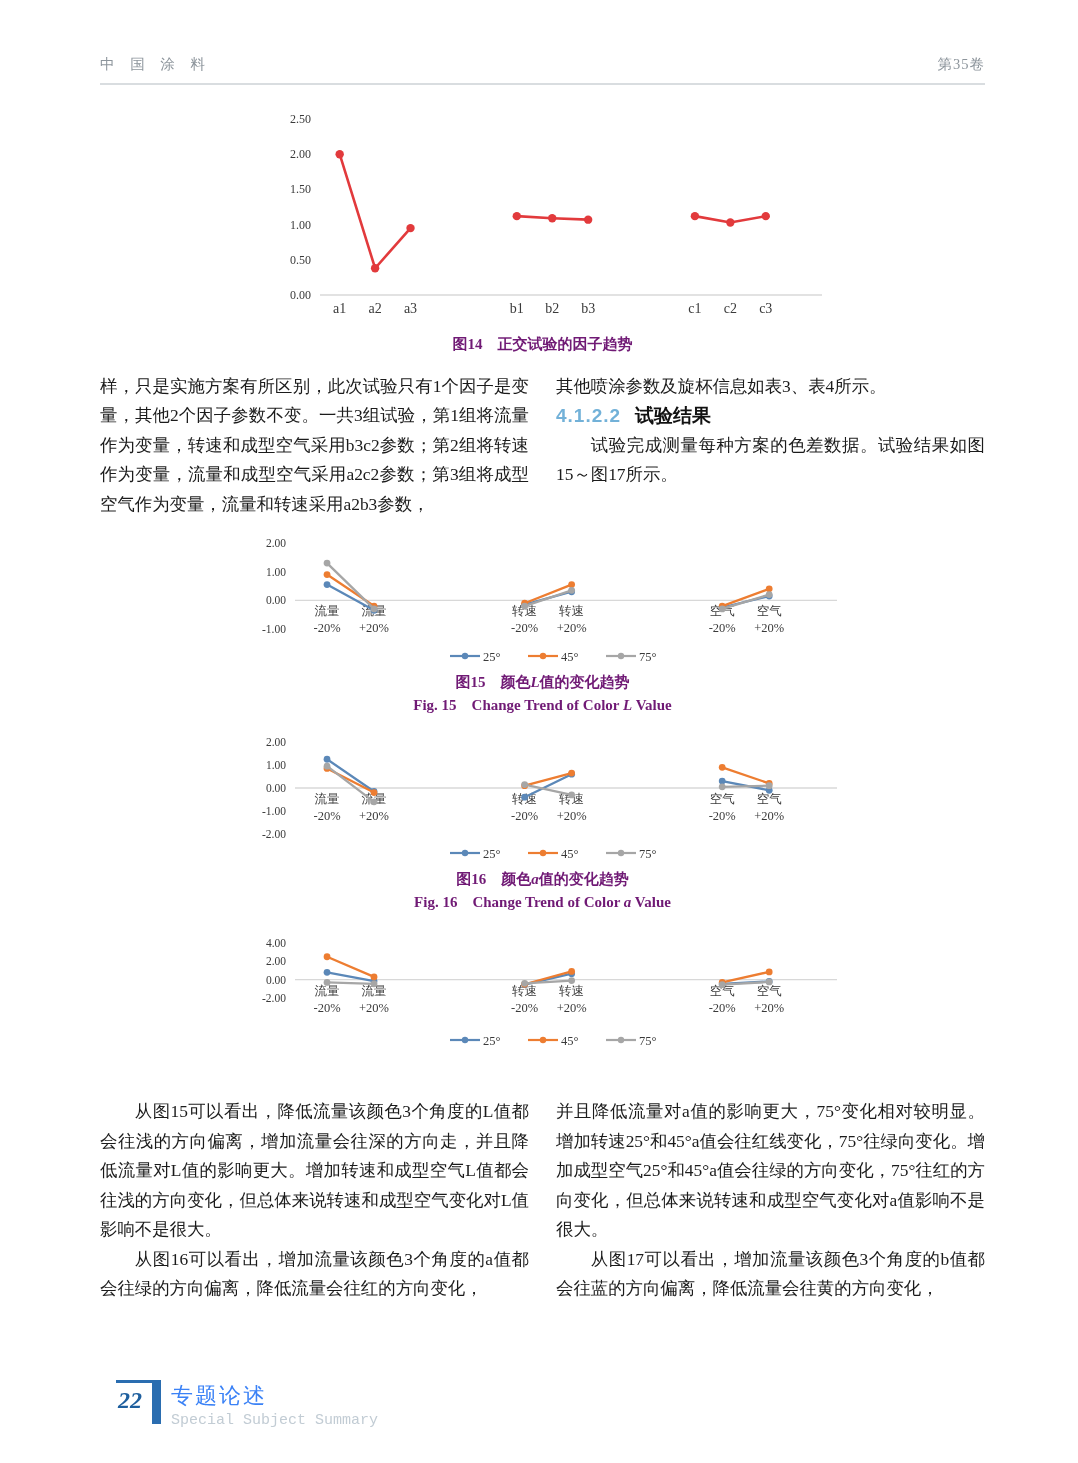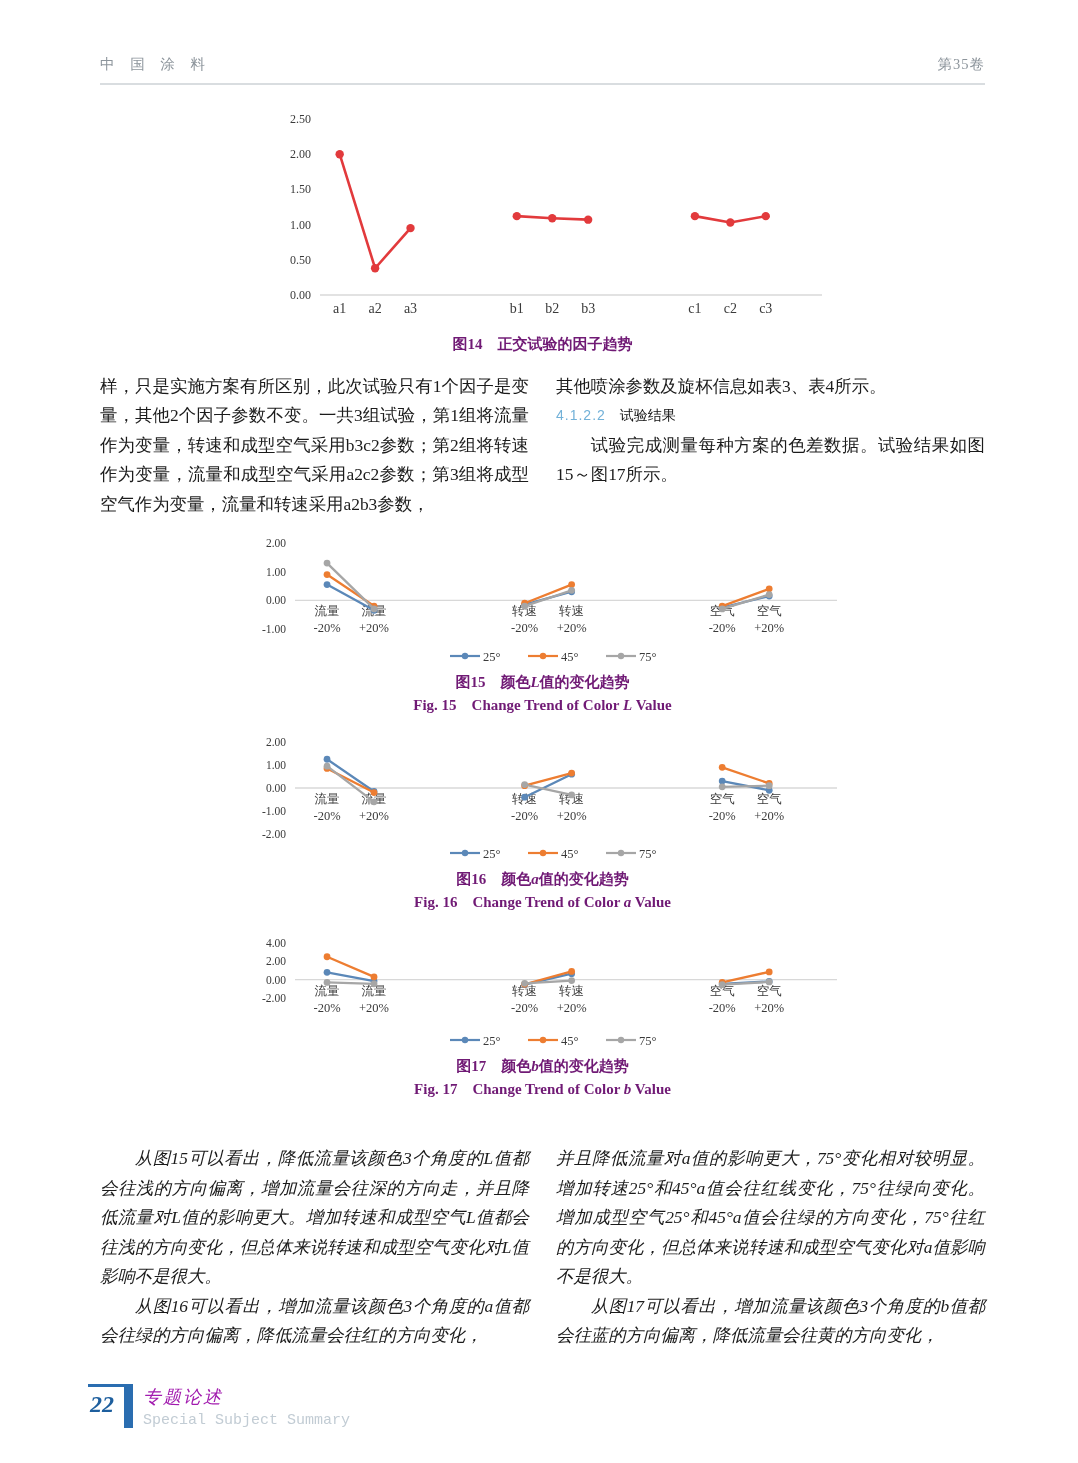--- a/index.html
+++ b/index.html
@@ -21,32 +21,32 @@
   .fig17{margin-top:22px;}
   figcaption{font-weight:bold;font-size:15px;line-height:1.5;color:#701a75;margin-top:2px;}
   figcaption .cap-line{display:block;}
   figcaption i{font-family:"Liberation Serif",serif;}
   svg text{font-family:"Liberation Serif", serif;}
   
   .two-col{display:flex;gap:27px;margin-top:16px;font-size:17.4px;line-height:29.5px;text-align:justify;color:#1b1b1b;justify-content:center;}
   .two-col .col{flex:1;min-width:0;}
   .two-col p{margin:0;}
   p.ind{text-indent:2em;}
-  .sec-h{margin:0;font-size:14px;line-height:29.5px;font-weight:normal;}
+  .sec-h{margin:0;font-size:19px;line-height:29.5px;font-weight:bold;}
   .sec-h .num{color:#72b1d8;font-family:"Liberation Sans",sans-serif;letter-spacing:1px;margin-right:14px;}
   .sec-h .ttl{color:#111;}
-  .btm{margin-top:44px;font-style:italic;}
+  .btm{margin-top:44px;}
   
-  .ftr{position:absolute;left:88px;bottom:34px;display:flex;align-items:flex-start;}
+  .ftr{position:absolute;left:116px;bottom:34px;display:flex;align-items:flex-start;}
   .pn-box{display:flex;align-items:flex-start;}
   .pagenum{border-top:3px solid #2a6db0;font-style:italic;font-weight:bold;
            font-size:24px;color:#1e5f9e;padding:3px 10px 0 2px;line-height:1.2;}
   .vbar{width:9px;height:44px;background:#2a6db0;margin-right:10px;}
   .sect{padding-top:3px;}
-  .sec-cn{color:#a21caf;font-size:18px;letter-spacing:2px;line-height:1.2;font-style:italic;}
+  .sec-cn{color:#3b82f6;font-size:22px;letter-spacing:2px;line-height:1.2;}
   .sec-en{color:#c2ccd4;font-size:15px;font-family:Liberation Mono, monospace;margin-top:3px;}
 </style>
 </head>
 <body>
 
 <div class="page">
 
   <header class="hdr">
     <span class="journal">中 国 涂 料</span>
     <span class="vol">第35卷</span>
@@ -275,24 +275,20 @@
         <line x1="207" y1="105" x2="237" y2="105" stroke="#5b88b8" stroke-width="2.2"></line>
         <circle cx="222" cy="105" r="3.2" fill="#5b88b8"></circle>
         <text x="240" y="109.5" font-size="12.5" fill="#3a3a3a">25°</text>
         <line x1="285" y1="105" x2="315" y2="105" stroke="#ed7d31" stroke-width="2.2"></line>
         <circle cx="300" cy="105" r="3.2" fill="#ed7d31"></circle>
         <text x="318" y="109.5" font-size="12.5" fill="#3a3a3a">45°</text>
         <line x1="363" y1="105" x2="393" y2="105" stroke="#a6a6a6" stroke-width="2.2"></line>
         <circle cx="378" cy="105" r="3.2" fill="#a6a6a6"></circle>
         <text x="396" y="109.5" font-size="12.5" fill="#3a3a3a">75°</text>
       </svg>
-    <figcaption>
-      <span class="cap-line"><span>图17　颜色</span><i>b</i><span>值的变化趋势</span></span>
-      <span class="cap-line"><span>Fig. 17　Change Trend of Color </span><i>b</i><span> Value</span></span>
-    </figcaption>
   </figure>
 
   <section class="two-col btm">
     <div class="col">
       <p class="ind">从图15可以看出，降低流量该颜色3个角度的L值都会往浅的方向偏离，增加流量会往深的方向走，并且降低流量对L值的影响更大。增加转速和成型空气L值都会往浅的方向变化，但总体来说转速和成型空气变化对L值影响不是很大。</p>
       <p class="ind">从图16可以看出，增加流量该颜色3个角度的a值都会往绿的方向偏离，降低流量会往红的方向变化，</p>
     </div>
     <div class="col">
       <p>并且降低流量对a值的影响更大，75°变化相对较明显。增加转速25°和45°a值会往红线变化，75°往绿向变化。增加成型空气25°和45°a值会往绿的方向变化，75°往红的方向变化，但总体来说转速和成型空气变化对a值影响不是很大。</p>
       <p class="ind">从图17可以看出，增加流量该颜色3个角度的b值都会往蓝的方向偏离，降低流量会往黄的方向变化，</p>

